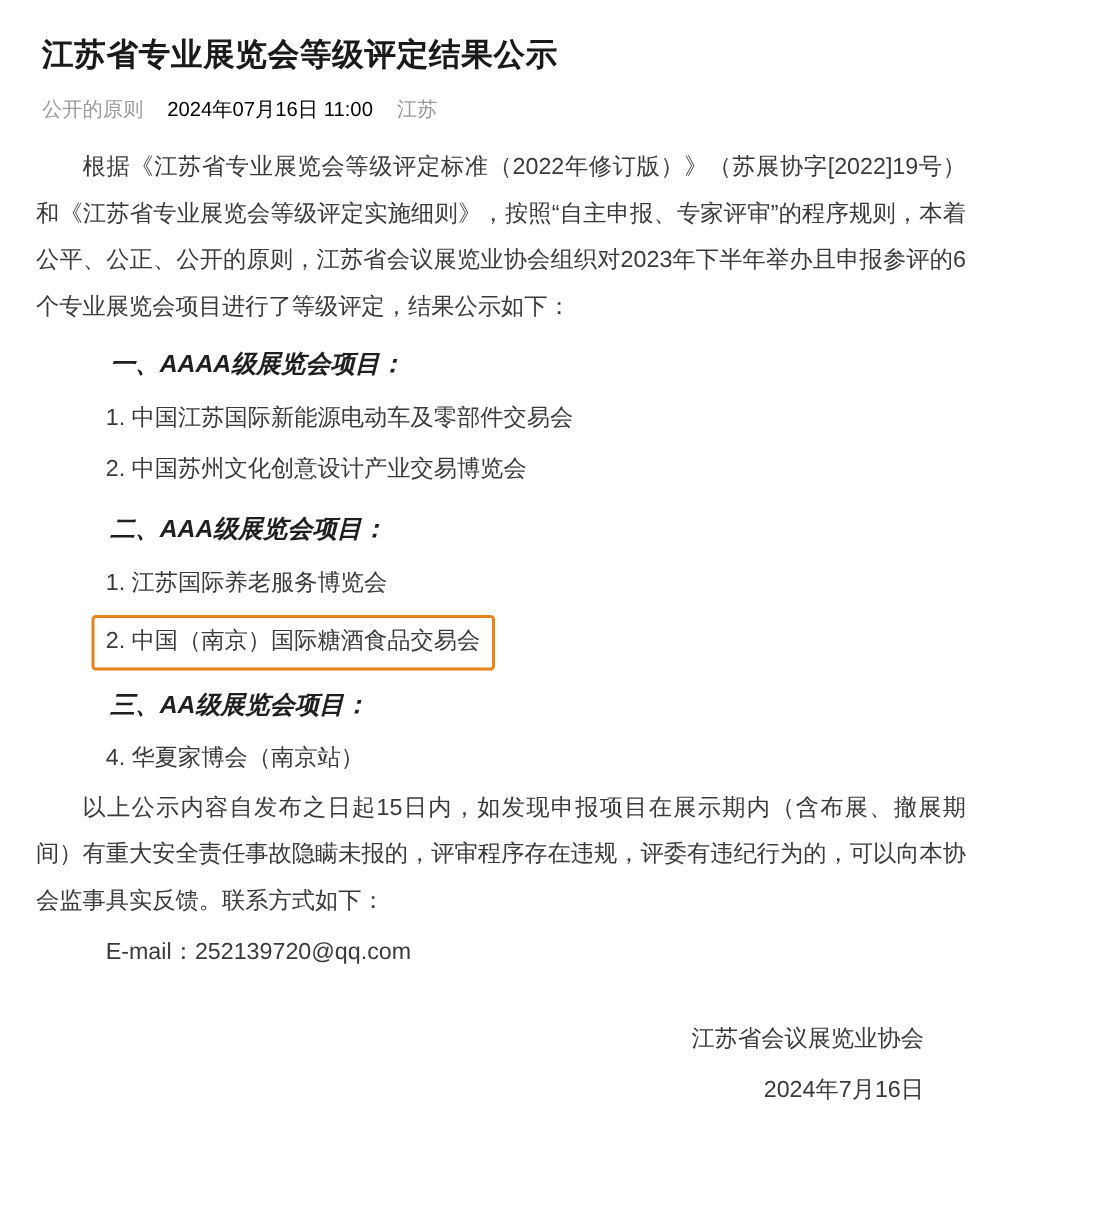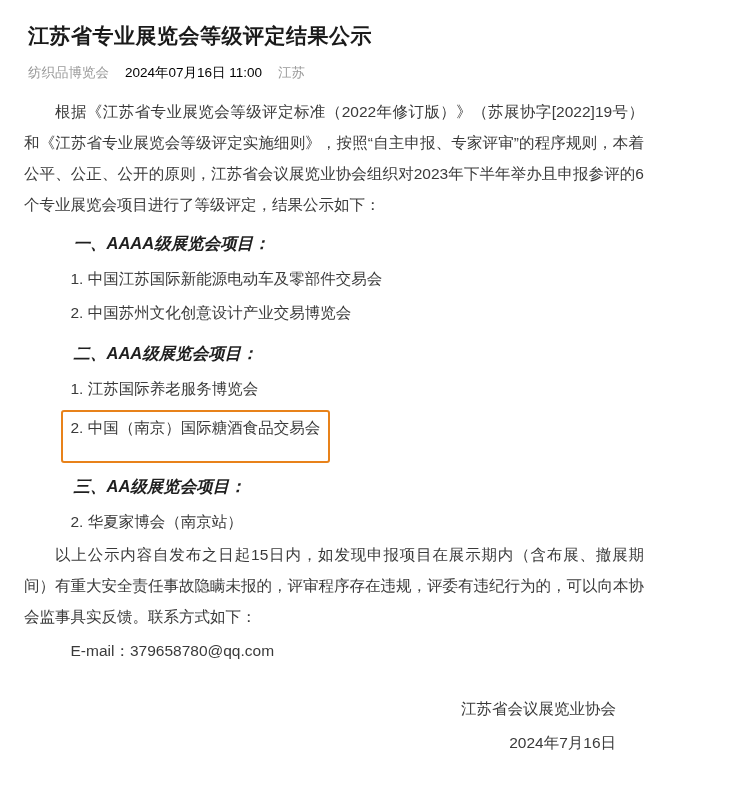--- a/index.html
+++ b/index.html
@@ -62,21 +62,21 @@
   }
   .item {
     padding-left: 3em;
     line-height: 34px;
     color: #3a3a3a;
   }
   .item.highlight {
     display: inline-block;
     border: 2px solid #e8821a;
     border-radius: 3px;
-    padding: 1px 8px 18px 8px;
+    padding: 1px 8px 2px 8px;
     margin-left: calc(3em - 10px);
     line-height: 30px;
     box-sizing: border-box;
   }
   .item-wrap-highlight {
     padding-left: 0;
     margin: 4px 0 4px 0;
   }
   .contact {
     padding-left: 3em;
@@ -98,43 +98,43 @@
   }
 </style>
 </head>
 <body>
 
 <div class="page">
 
   <div class="title">江苏省专业展览会等级评定结果公示</div>
 
   <div class="meta">
-    <span class="source">纺织品博览会</span>
+    <span class="source">公开的原则</span>
     <span class="date">2024年07月16日 11:00</span>
     <span class="region">江苏</span>
   </div>
 
   <div class="body">
 
     <p class="para">根据《江苏省专业展览会等级评定标准（2022年修订版）》（苏展协字[2022]19号）和《江苏省专业展览会等级评定实施细则》，按照“自主申报、专家评审”的程序规则，本着公平、公正、公开的原则，江苏省会议展览业协会组织对2023年下半年举办且申报参评的6个专业展览会项目进行了等级评定，结果公示如下：</p>
 
     <div class="section-head">一、AAAA级展览会项目：</div>
     <div class="item">1. 中国江苏国际新能源电动车及零部件交易会</div>
     <div class="item">2. 中国苏州文化创意设计产业交易博览会</div>
 
     <div class="section-head">二、AAA级展览会项目：</div>
     <div class="item">1. 江苏国际养老服务博览会</div>
     <div class="item-wrap-highlight">
       <span class="item highlight">2. 中国（南京）国际糖酒食品交易会</span>
     </div>
 
     <div class="section-head">三、AA级展览会项目：</div>
-    <div class="item">2. 华夏家博会（南京站）</div>
+    <div class="item">4. 华夏家博会（南京站）</div>
 
     <p class="para">以上公示内容自发布之日起15日内，如发现申报项目在展示期内（含布展、撤展期间）有重大安全责任事故隐瞒未报的，评审程序存在违规，评委有违纪行为的，可以向本协会监事具实反馈。联系方式如下：</p>
 
-    <div class="contact">E-mail：379658780@qq.com</div>
+    <div class="contact">E-mail：252139720@qq.com</div>
 
     <div class="signature">江苏省会议展览业协会</div>
     <div class="sig-date">2024年7月16日</div>
 
   </div>
 </div>
 
 </body></html>

